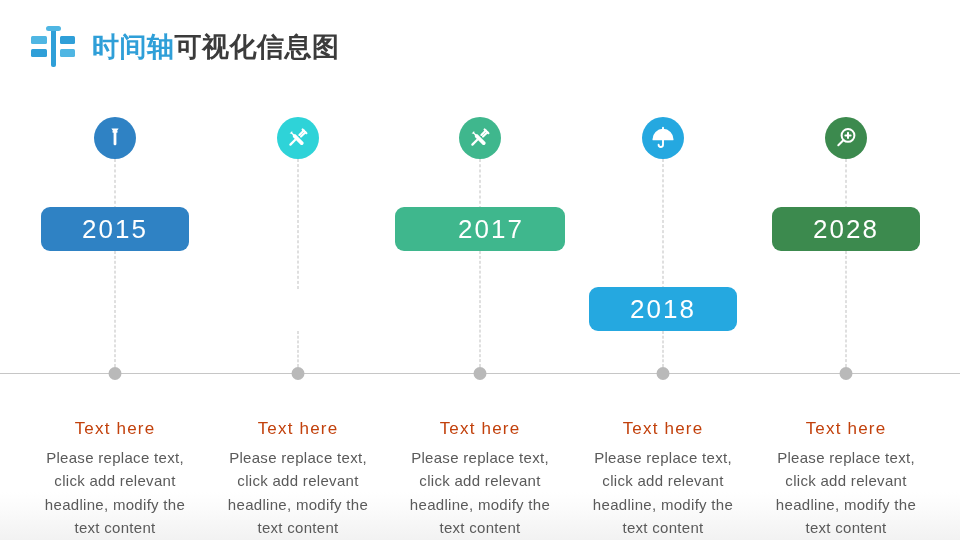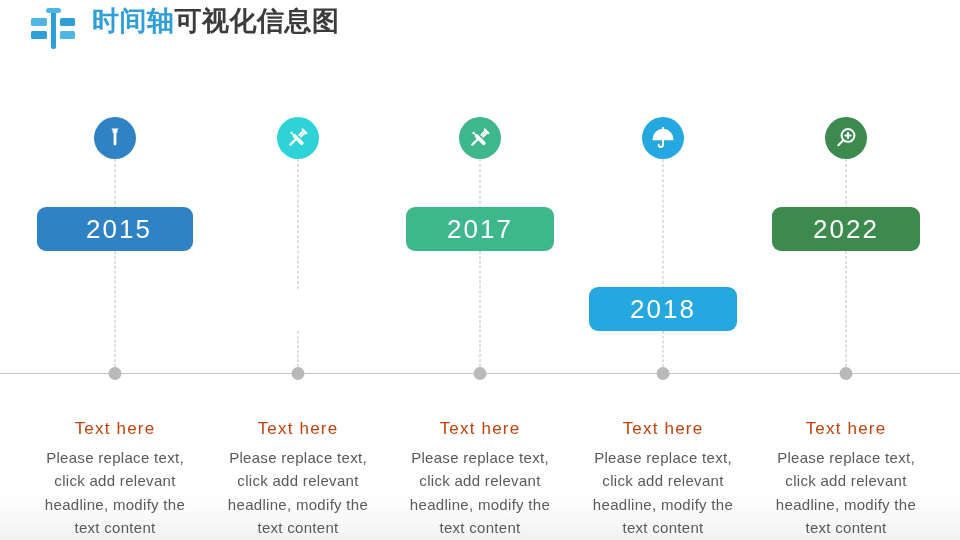--- a/index.html
+++ b/index.html
@@ -33,24 +33,24 @@
     width: 960px;
     height: 1px;
     background: #ededed;
     z-index: 0;
   }
 
   
   .header {
     position: absolute;
     left: 30px;
-    top: 8px;
+    top: 24px;
     height: 46px;
     display: flex;
-    align-items: flex-start;
+    align-items: center;
     z-index: 5;
   }
   .logo-mark {
     width: 46px;
     height: 42px;
     position: relative;
     margin-right: 16px;
     flex: 0 0 auto;
   }
   .logo-mark svg { display: block; }
@@ -208,21 +208,21 @@
     <div class="marker">
       <svg width="42" height="42" viewBox="0 0 42 42">
         <circle cx="21" cy="21" r="21" fill="#2f82c4"></circle>
         <g fill="#ffffff">
           <path d="M17.4 11.6h7.2l-2.1 3.1h-3z"></path>
           <rect x="19.6" y="14.3" width="2.8" height="14" rx="1.2"></rect>
           <rect x="18.4" y="14.0" width="5.2" height="1.7" rx="0.7"></rect>
         </g>
       </svg>
     </div>
-    <div class="year-pill" style="top:207px; background:#2f82c4;padding-left:8px;">
+    <div class="year-pill" style="top:207px; background:#2f82c4;">
       <span>2015</span>
     </div>
     <div class="axis-dot"></div>
     <div class="caption">
       <div class="caption-title">Text here</div>
       <div class="caption-body">Please replace text, click add relevant headline, modify the text content</div>
     </div>
   </div>
 
   <div class="col" style="left:205px;">
@@ -255,21 +255,21 @@
         <circle cx="21" cy="21" r="21" fill="#3fb78d"></circle>
         <g stroke="#ffffff" stroke-width="2.1" stroke-linecap="round" fill="none">
           <path d="M15.2 14.0a2.8 2.8 0 0 0 3.3 3.3l8.0 8.0a2 2 0 0 1-2.6 2.6l-8.0-8.0a2.8 2.8 0 0 0-3.3-3.3z" fill="#ffffff" stroke="none"></path>
           <path d="M26.8 13.6l-4.4 4.4"></path>
           <path d="M28.4 15.2l-4.4 4.4"></path>
           <path d="M25.6 12.4l3.8 3.8"></path>
         </g>
         <path d="M13.4 27.6l4.6-4.6" stroke="#ffffff" stroke-width="2.3" stroke-linecap="round" fill="none"></path>
       </svg>
     </div>
-    <div class="year-pill" style="top:207px; background:#3fb78d;">
+    <div class="year-pill" style="top:207px; background:#3fb78d;padding-left:22px;">
       <span>2017</span>
     </div>
     <div class="axis-dot"></div>
     <div class="caption">
       <div class="caption-title">Text here</div>
       <div class="caption-body">Please replace text, click add relevant headline, modify the text content</div>
     </div>
   </div>
 
   <div class="col" style="left:570px;">
@@ -303,21 +303,21 @@
         <circle cx="21" cy="21" r="21" fill="#3c8a4e"></circle>
         <g fill="none" stroke="#ffffff" stroke-width="2.0" stroke-linecap="round">
           <circle cx="23.0" cy="18.4" r="6.4"></circle>
           <path d="M18.3 23.2l-5.0 5.0"></path>
           <path d="M20.4 18.4h5.2"></path>
           <path d="M23.0 15.8v5.2"></path>
         </g>
       </svg>
     </div>
     <div class="year-pill" style="top:207px; background:#3c8a4e;">
-      <span>2022</span>
+      <span>2028</span>
     </div>
     <div class="axis-dot"></div>
     <div class="caption">
       <div class="caption-title">Text here</div>
       <div class="caption-body">Please replace text, click add relevant headline, modify the text content</div>
     </div>
   </div>
 
 </div>
 

